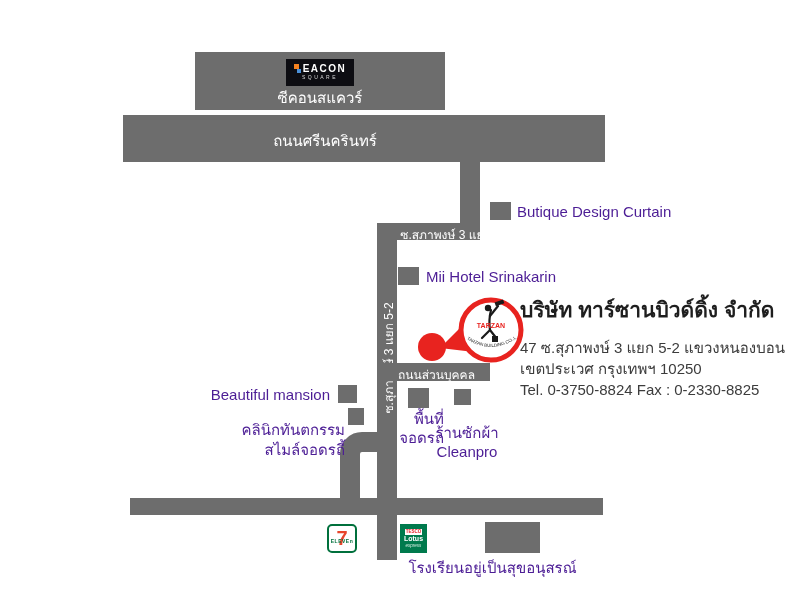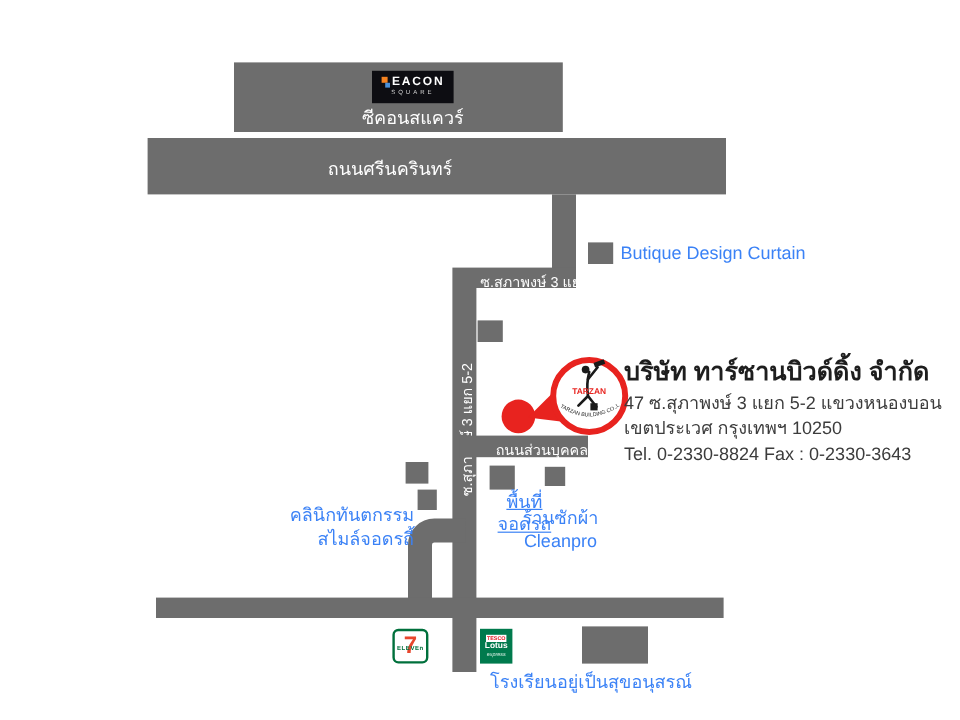--- a/index.html
+++ b/index.html
@@ -2,42 +2,42 @@
 <html><head>
 <meta charset="utf-8">
 <style>
   html,body{margin:0;padding:0;background:#ffffff;}
   #stage{position:relative;width:800px;height:600px;background:#ffffff;overflow:hidden;
          font-family:"Liberation Sans","DejaVu Sans",sans-serif;color:#383838;}
   .abs{position:absolute;}
   .road{position:absolute;background:#6d6d6d;}
   .gbox{position:absolute;background:#6d6d6d;}
   .road-label{position:absolute;color:#ffffff;text-align:center;white-space:nowrap;}
-  .place-label{position:absolute;color:#3b82f6;font-size:15px;white-space:nowrap;}
+  .place-label{position:absolute;color:#4c1d95;font-size:15px;white-space:nowrap;}
   
   #seacon{position:absolute;left:195px;top:52px;width:250px;height:58px;background:#6d6d6d;
-          display:flex;flex-direction:column;align-items:center;padding-left:24px;}
+          display:flex;flex-direction:column;align-items:center;}
   #seacon-logo{margin-top:7px;width:68px;height:30px;background:#0d0d12;display:flex;
                flex-direction:column;align-items:center;justify-content:center;}
   #seacon-logo .l1{display:flex;align-items:center;color:#fff;font-weight:bold;font-size:10px;letter-spacing:1.5px;line-height:10px;}
   .s-icon{position:relative;width:8px;height:10px;display:inline-block;margin-right:1px;}
   .s-icon .sq1{position:absolute;left:0;top:0;width:5px;height:5px;background:#f58220;}
   .s-icon .sq2{position:absolute;left:3px;top:5px;width:4px;height:4px;background:#4a90d9;}
   #seacon-logo .l2{color:#d8d8d8;font-size:5px;letter-spacing:2.5px;line-height:7px;}
   #seacon-label{color:#fff;font-size:15px;margin-top:0;}
   
   #soi52-label{position:absolute;left:312px;top:350px;width:150px;height:16px;
                transform:rotate(-90deg);color:#fff;font-size:12px;text-align:center;white-space:nowrap;}
   
   #red-dot{position:absolute;left:418px;top:333px;width:28px;height:28px;border-radius:50%;background:#e8231f;}
   
   #company{position:absolute;left:520px;top:293px;}
   #company .name{font-size:21px;font-weight:bold;color:#1e1e1e;white-space:nowrap;}
   #company .line{font-size:15px;color:#3c3c3c;line-height:21px;white-space:nowrap;}
-  #company .name{margin-bottom:0;}
+  #company .name{margin-bottom:11px;}
   
   #seven{position:absolute;left:327px;top:524px;width:30px;height:29px;background:#fff;
          border:2px solid #00703c;border-radius:5px;box-sizing:border-box;}
   #seven .seven-7{position:absolute;left:0;right:0;top:-1px;text-align:center;
                   font-size:20px;font-weight:bold;color:#e8452c;line-height:26px;}
   #seven .seven-txt{position:absolute;left:0;right:0;top:12px;text-align:center;
                     font-size:5px;font-weight:bold;color:#00703c;letter-spacing:0.5px;}
   
   #tesco{position:absolute;left:400px;top:524px;width:27px;height:29px;background:#007a4d;
          display:flex;flex-direction:column;align-items:center;justify-content:center;}
@@ -68,43 +68,45 @@
   <div class="road-label" style="left:240px;top:129px;width:170px;font-size:15px;">ถนนศรีนครินทร์</div>
 
   <div class="road" style="left:460px;top:162px;width:20px;height:78px;"></div>
   <div class="road" style="left:377px;top:223px;width:103px;height:17px;"></div>
   <div class="road-label" style="left:399px;top:225px;width:103px;font-size:12px;">ซ.สุภาพงษ์ 3 แยก 5</div>
 
   <div class="road" style="left:377px;top:240px;width:20px;height:320px;"></div>
   <div id="soi52-label">ซ.สุภาพงษ์ 3 แยก 5-2</div>
 
   <div class="road" style="left:383px;top:363px;width:107px;height:18px;"></div>
-  <div class="road-label" style="left:383px;top:365px;width:107px;font-size:12px;text-align:right;">ถนนส่วนบุคคล</div>
+  <div class="road-label" style="left:383px;top:365px;width:107px;font-size:12px;">ถนนส่วนบุคคล</div>
 
   <svg class="abs" style="left:330px;top:425px;" width="70" height="80" viewBox="0 0 70 80">
     <path d="M58 17 L32 17 A12 12 0 0 0 20 29 L20 78" stroke="#6d6d6d" stroke-width="20" fill="none"></path>
   </svg>
 
   <div class="road" style="left:130px;top:498px;width:473px;height:17px;"></div>
 
   <div class="gbox" style="left:490px;top:202px;width:21px;height:18px;"></div>
   <div class="place-label" style="left:517px;top:203px;">Butique Design Curtain</div>
 
   <div class="gbox" style="left:398px;top:267px;width:21px;height:18px;"></div>
+  <div class="place-label" style="left:426px;top:268px;">Mii Hotel Srinakarin</div>
 
   <div class="gbox" style="left:338px;top:385px;width:19px;height:18px;"></div>
+  <div class="place-label" style="left:200px;top:386px;width:130px;text-align:right;">Beautiful mansion</div>
 
   <div class="gbox" style="left:348px;top:408px;width:16px;height:17px;"></div>
   <div class="place-label" style="left:228px;top:404px;width:117px;text-align:right;line-height:20px;margin-top:16px;">
     <span>คลินิกทันตกรรม</span><br>
     <span>สไมล์จอดรถี้</span>
   </div>
 
   <div class="gbox" style="left:408px;top:388px;width:21px;height:20px;"></div>
-  <div class="place-label" style="left:410px;top:409px;width:54px;text-align:center;line-height:19px;text-decoration:underline;">
+  <div class="place-label" style="left:390px;top:409px;width:54px;text-align:right;line-height:19px;">
     <span>พื้นที่</span><br>
     <span>จอดรถ</span>
   </div>
 
   <div class="gbox" style="left:454px;top:389px;width:17px;height:16px;"></div>
   <div class="place-label" style="left:434px;top:423px;width:66px;text-align:center;line-height:19px;">
     <span>ร้านซักผ้า</span><br>
     <span>Cleanpro</span>
   </div>
 
@@ -139,16 +141,16 @@
     <path id="arcpath" d="M27 52 Q 53 70 79 52" fill="none" stroke="none"></path>
     <text font-size="4.5" fill="#1a1a1a">
       <textPath href="#arcpath" startOffset="2">TARZAN BUILDING CO.,LTD.</textPath>
     </text>
   </svg>
 
   <div id="company">
     <div class="name">บริษัท ทาร์ซานบิวด์ดิ้ง จำกัด</div>
     <div class="line">47 ซ.สุภาพงษ์ 3 แยก 5-2 แขวงหนองบอน</div>
     <div class="line">เขตประเวศ กรุงเทพฯ 10250</div>
-    <div class="line">Tel. 0-2330-8824 Fax : 0-2330-3643</div>
+    <div class="line">Tel. 0-3750-8824 Fax : 0-2330-8825</div>
   </div>
 
 </div>
 
 </body></html>

